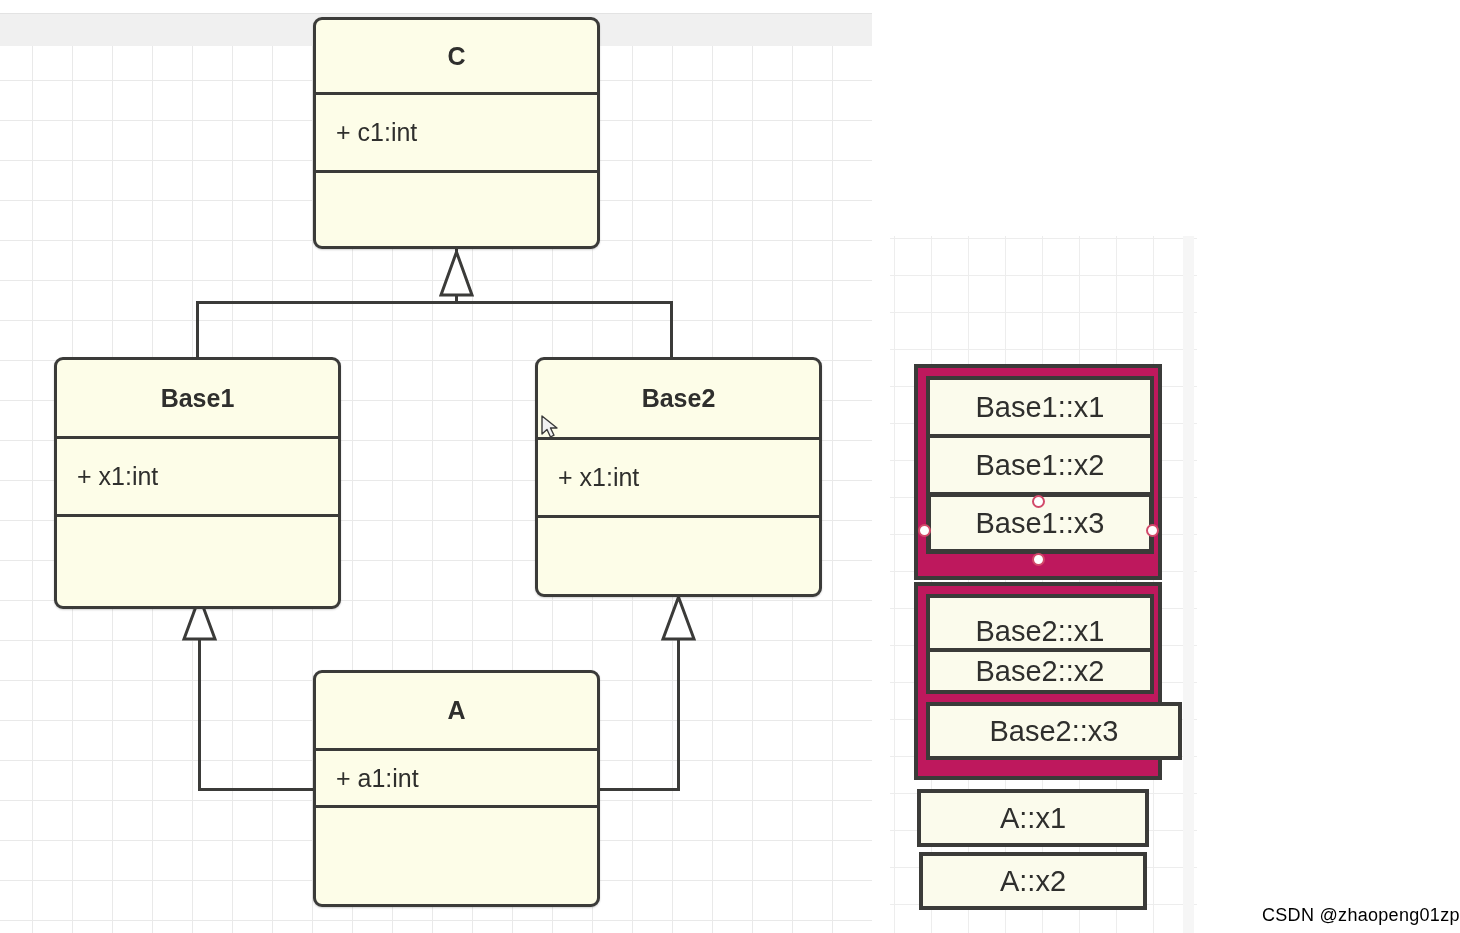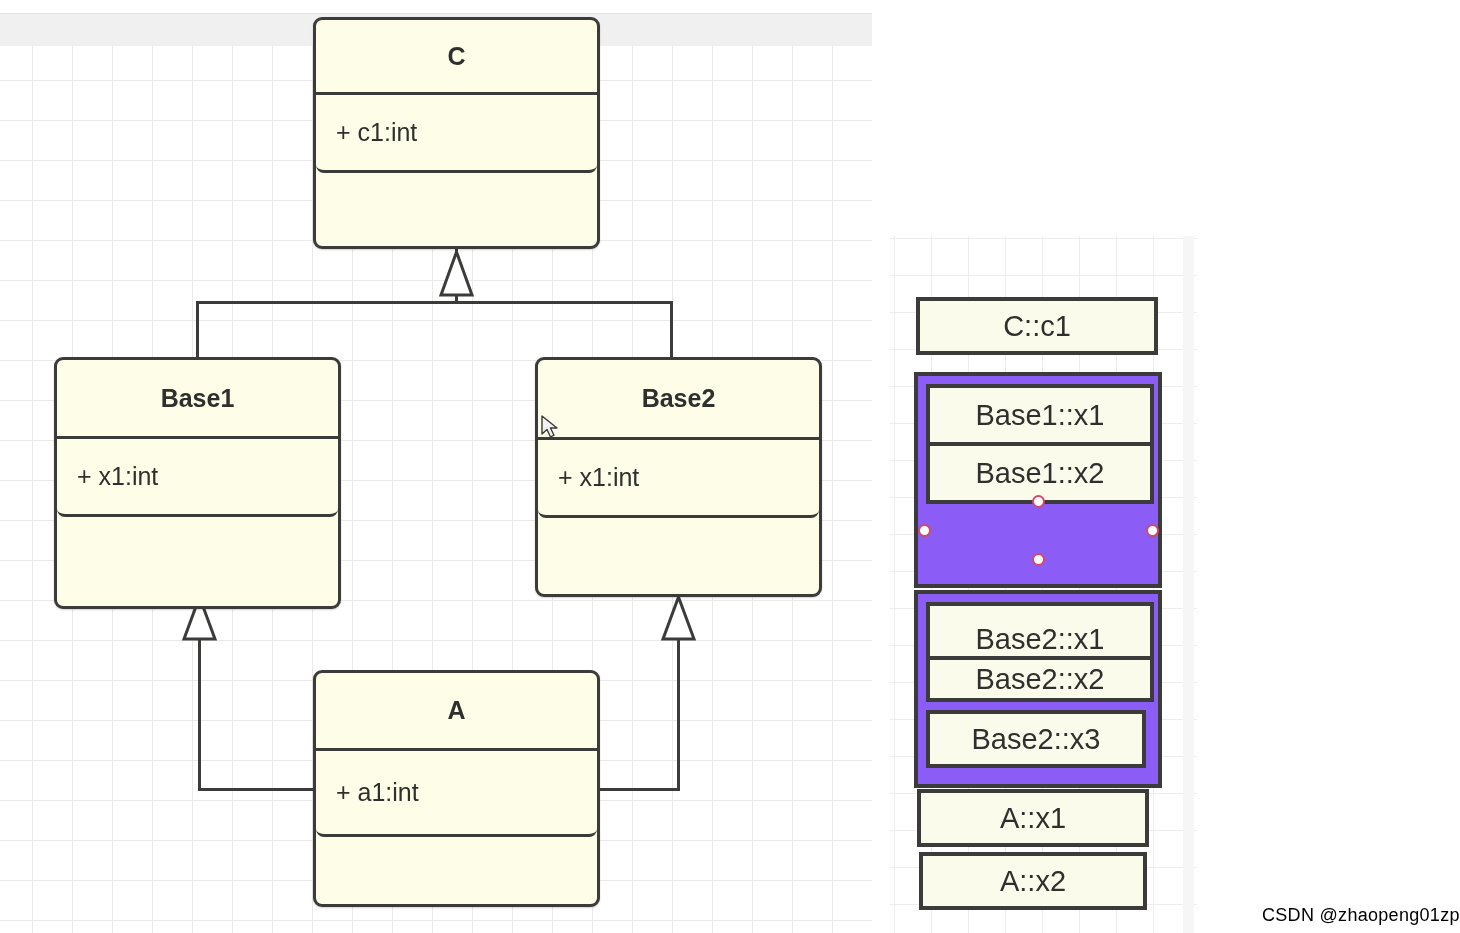--- a/index.html
+++ b/index.html
@@ -89,21 +89,20 @@
     justify-content: center;
     font-weight: bold;
     font-size: 25px;
     border-bottom: 3px solid #3b3b39;
   }
   .uml-attr {
     justify-content: flex-start;
     padding-left: 20px;
     font-size: 25px;
     border-bottom: 3px solid #3b3b39;
-    border-radius: 8px;
   }
   .uml-ops {
     justify-content: flex-start;
   }
 
   
   .conn {
     position: absolute;
     background: #3b3b39;
   }
@@ -124,24 +123,23 @@
     border: 4px solid #3b3b39;
     box-sizing: border-box;
     display: flex;
     align-items: center;
     justify-content: center;
     font-size: 29px;
     color: #2f2f2d;
   }
   .mem-group {
     position: absolute;
-    background: #8b5cf6;
+    background: #be185d;
     border: 4px solid #3b3b39;
     box-sizing: border-box;
-    margin-top: 8px;
   }
   .mem-inner {
     position: absolute;
     border: 4px solid #3b3b39;
     box-sizing: border-box;
     background: #fbfbec;
   }
   .handle {
     position: absolute;
     width: 13px; height: 13px;
@@ -213,59 +211,59 @@
     </div>
 
     <div class="uml-class" style="left:535px; top:357px; width:287px; height:240px;">
       <div class="uml-row uml-title" style="height:80px;">Base2</div>
       <div class="uml-row uml-attr" style="height:78px;">+ x1:int</div>
       <div class="uml-row uml-ops" style="height:77px;"></div>
     </div>
 
     <div class="uml-class" style="left:313px; top:670px; width:287px; height:237px;">
       <div class="uml-row uml-title" style="height:78px;">A</div>
-      <div class="uml-row uml-attr" style="height:86px;text-align:center;">+  a1:int</div>
+      <div class="uml-row uml-attr" style="height:57px;text-align:center;">+  a1:int</div>
       <div class="uml-row uml-ops" style="height:75px;"></div>
     </div>
 
     <svg id="mouse-cursor" style="left:541px; top:415px;" width="20" height="26" viewBox="0 0 20 26">
       <polygon points="1,1 1,19 6,14.5 9.5,22 13,20.2 9.5,13 16,13" fill="#f2f2f2" stroke="#3a3a3a" stroke-width="1.4" stroke-linejoin="round"></polygon>
     </svg>
   </div>
 
   <div id="right-panel">
     <div id="right-grid"></div>
     <div id="right-grid-edge"></div>
 
-    <div class="mem-slot" style="left:44px; top:297px; width:242px; height:58px;">
-      <span>C::c1</span>
-    </div>
 
     <div class="mem-group" style="left:42px; top:364px; width:248px; height:216px;">
       <div class="mem-inner" style="left:8px; top:8px; width:228px; height:62px; display:flex; align-items:center; justify-content:center; font-size:29px; color:#2f2f2d;">
         <span>Base1::x1</span>
       </div>
       <div class="mem-inner" style="left:8px; top:66px; width:228px; height:62px; display:flex; align-items:center; justify-content:center; font-size:29px; color:#2f2f2d;">
         <span>Base1::x2</span>
+      </div>
+      <div class="mem-inner" style="left:8px; top:124px; width:228px; height:62px; display:flex; align-items:center; justify-content:center; font-size:29px; color:#2f2f2d; border-width:5px;">
+        <span>Base1::x3</span>
       </div>
     </div>
 
     <div class="handle" style="left:160px; top:495px;"></div>
     <div class="handle" style="left:46px; top:524px;"></div>
     <div class="handle" style="left:274px; top:524px;"></div>
     <div class="handle" style="left:160px; top:553px;"></div>
 
     <div class="mem-group" style="left:42px; top:582px; width:248px; height:198px;">
       <div class="mem-inner" style="left:8px; top:8px; width:228px; height:58px; display:flex; align-items:flex-end; justify-content:center; font-size:29px; color:#2f2f2d;">
         <span>Base2::x1</span>
       </div>
       <div class="mem-inner" style="left:8px; top:62px; width:228px; height:46px; display:flex; align-items:center; justify-content:center; font-size:29px; color:#2f2f2d;">
         <span>Base2::x2</span>
       </div>
-      <div class="mem-inner" style="left:8px; top:116px; width:220px; height:58px; display:flex; align-items:center; justify-content:center; font-size:29px; color:#2f2f2d;">
+      <div class="mem-inner" style="left:8px; top:116px; width:256px; height:58px; display:flex; align-items:center; justify-content:center; font-size:29px; color:#2f2f2d;">
         <span>Base2::x3</span>
       </div>
     </div>
 
     <div class="mem-slot" style="left:45px; top:789px; width:232px; height:58px;">
       <span>A::x1</span>
     </div>
 
     <div class="mem-slot" style="left:47px; top:852px; width:228px; height:58px;">
       <span>A::x2</span>

